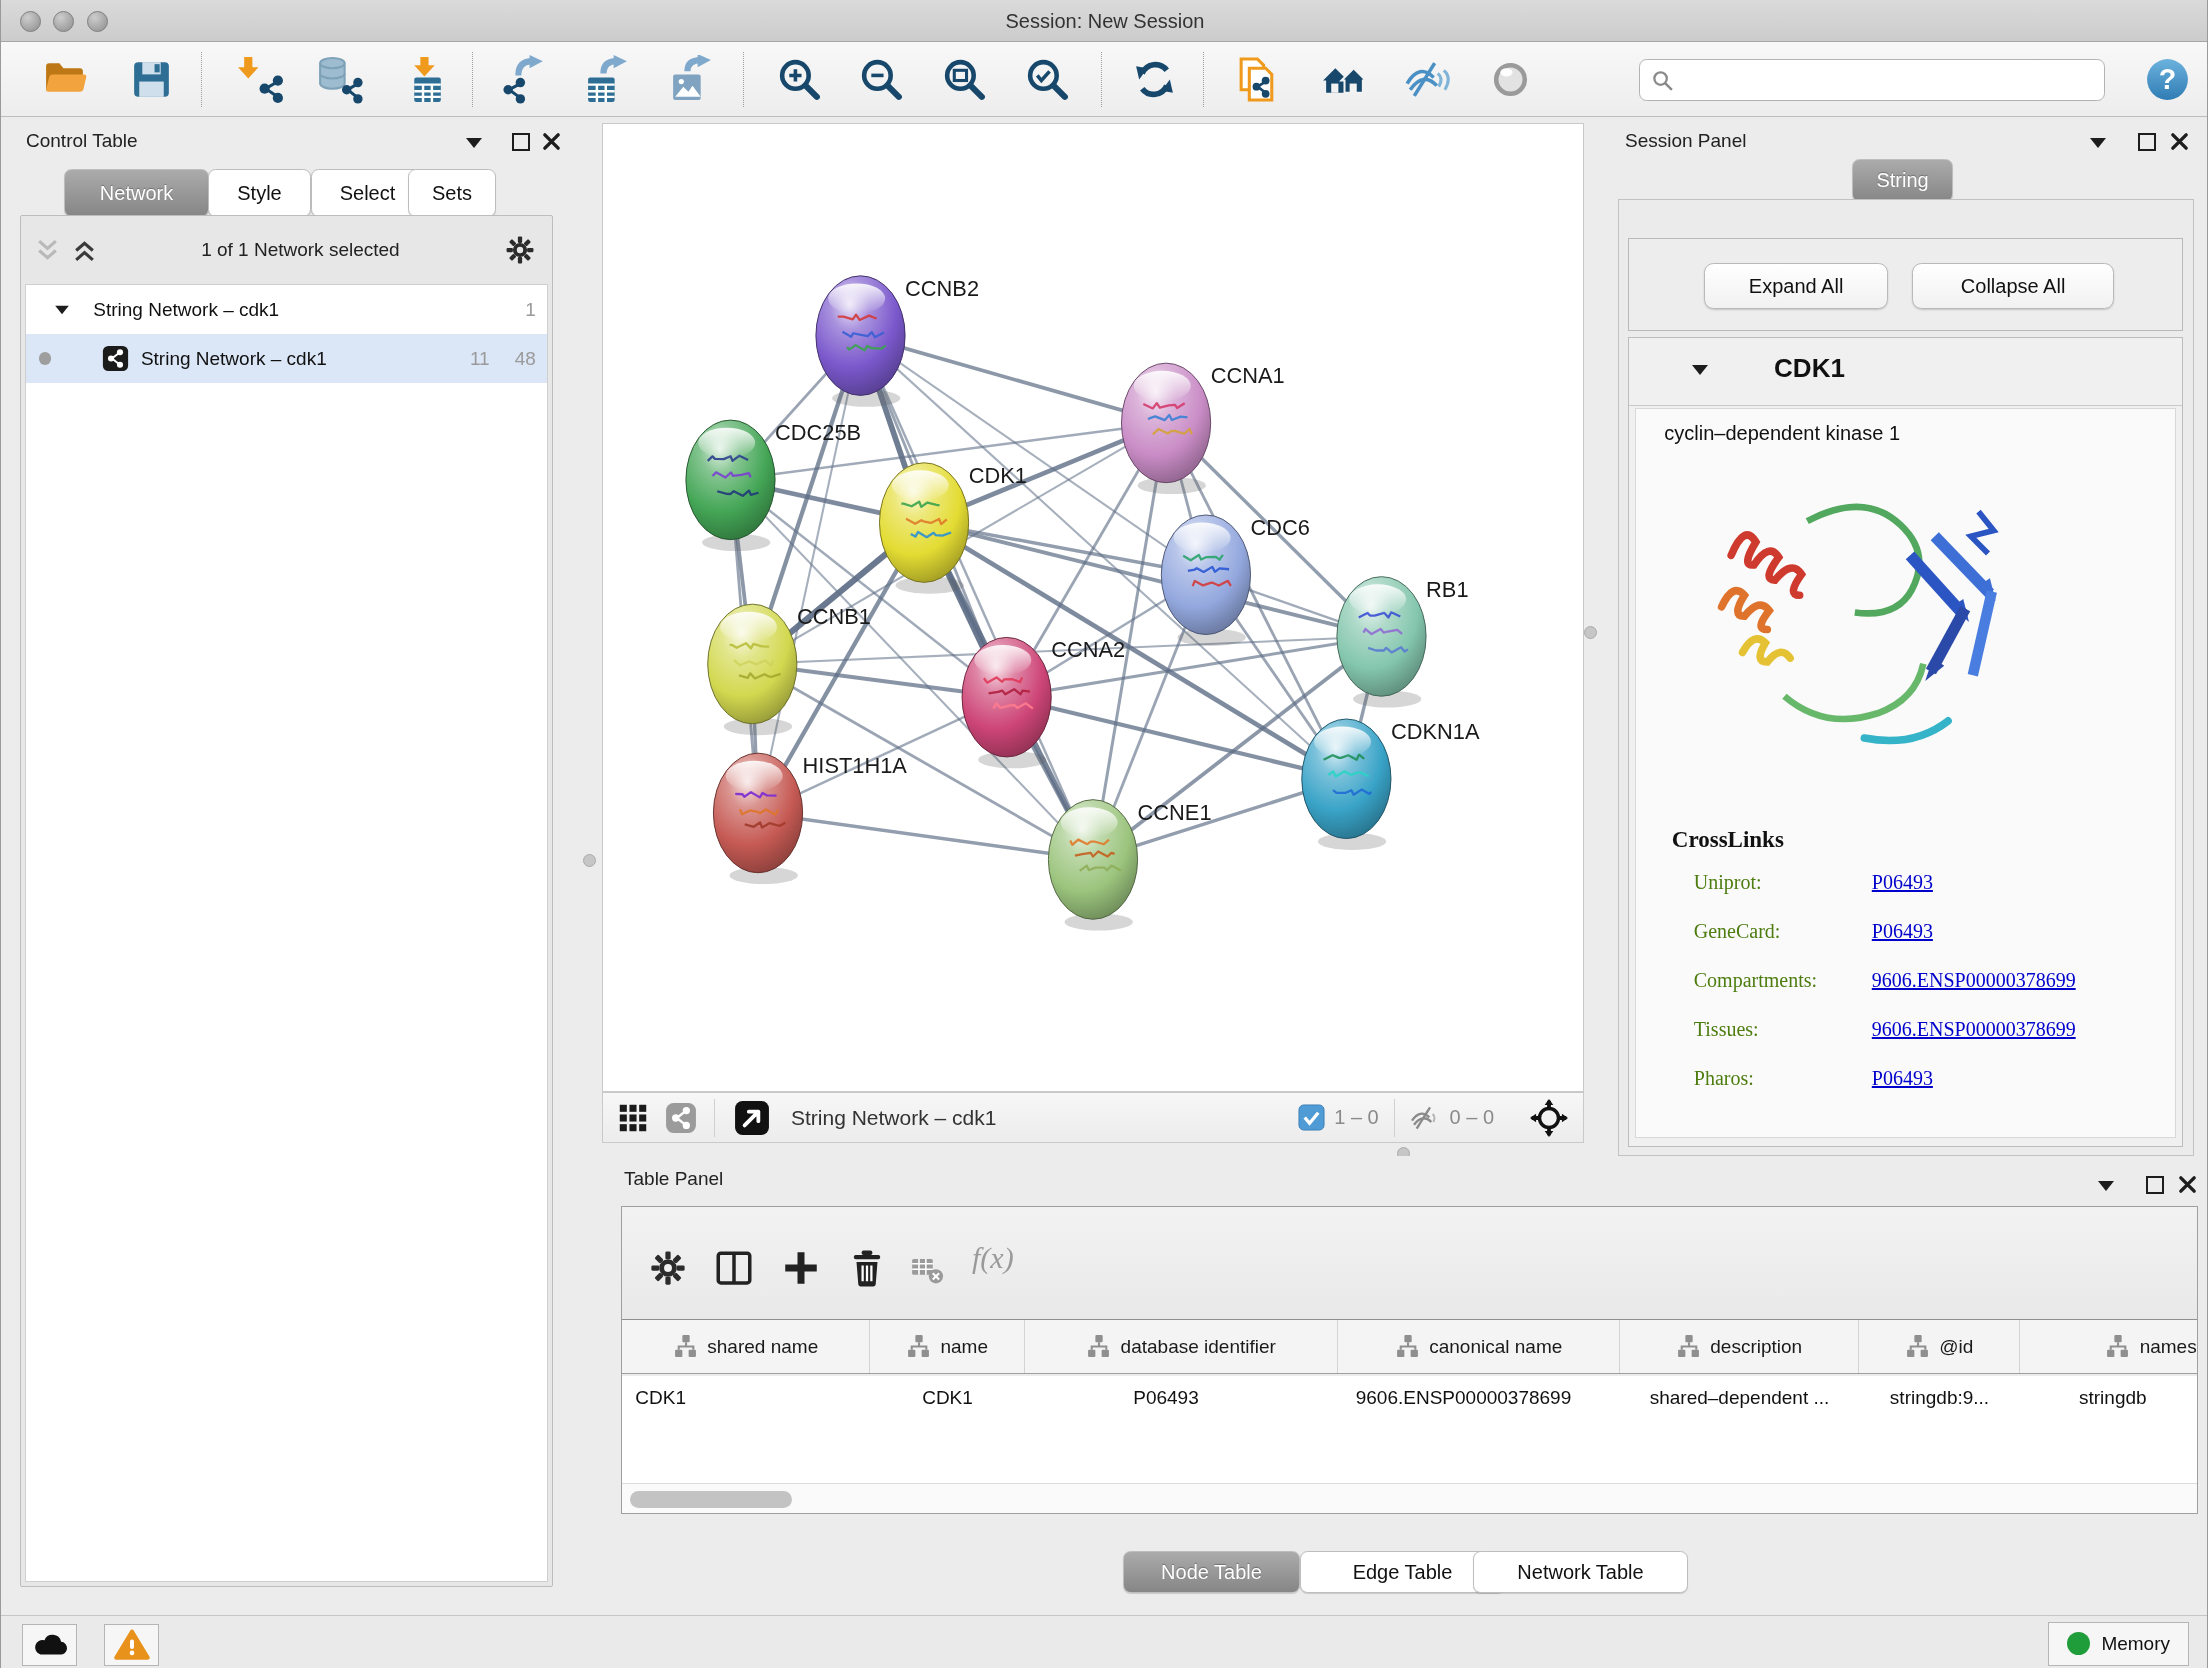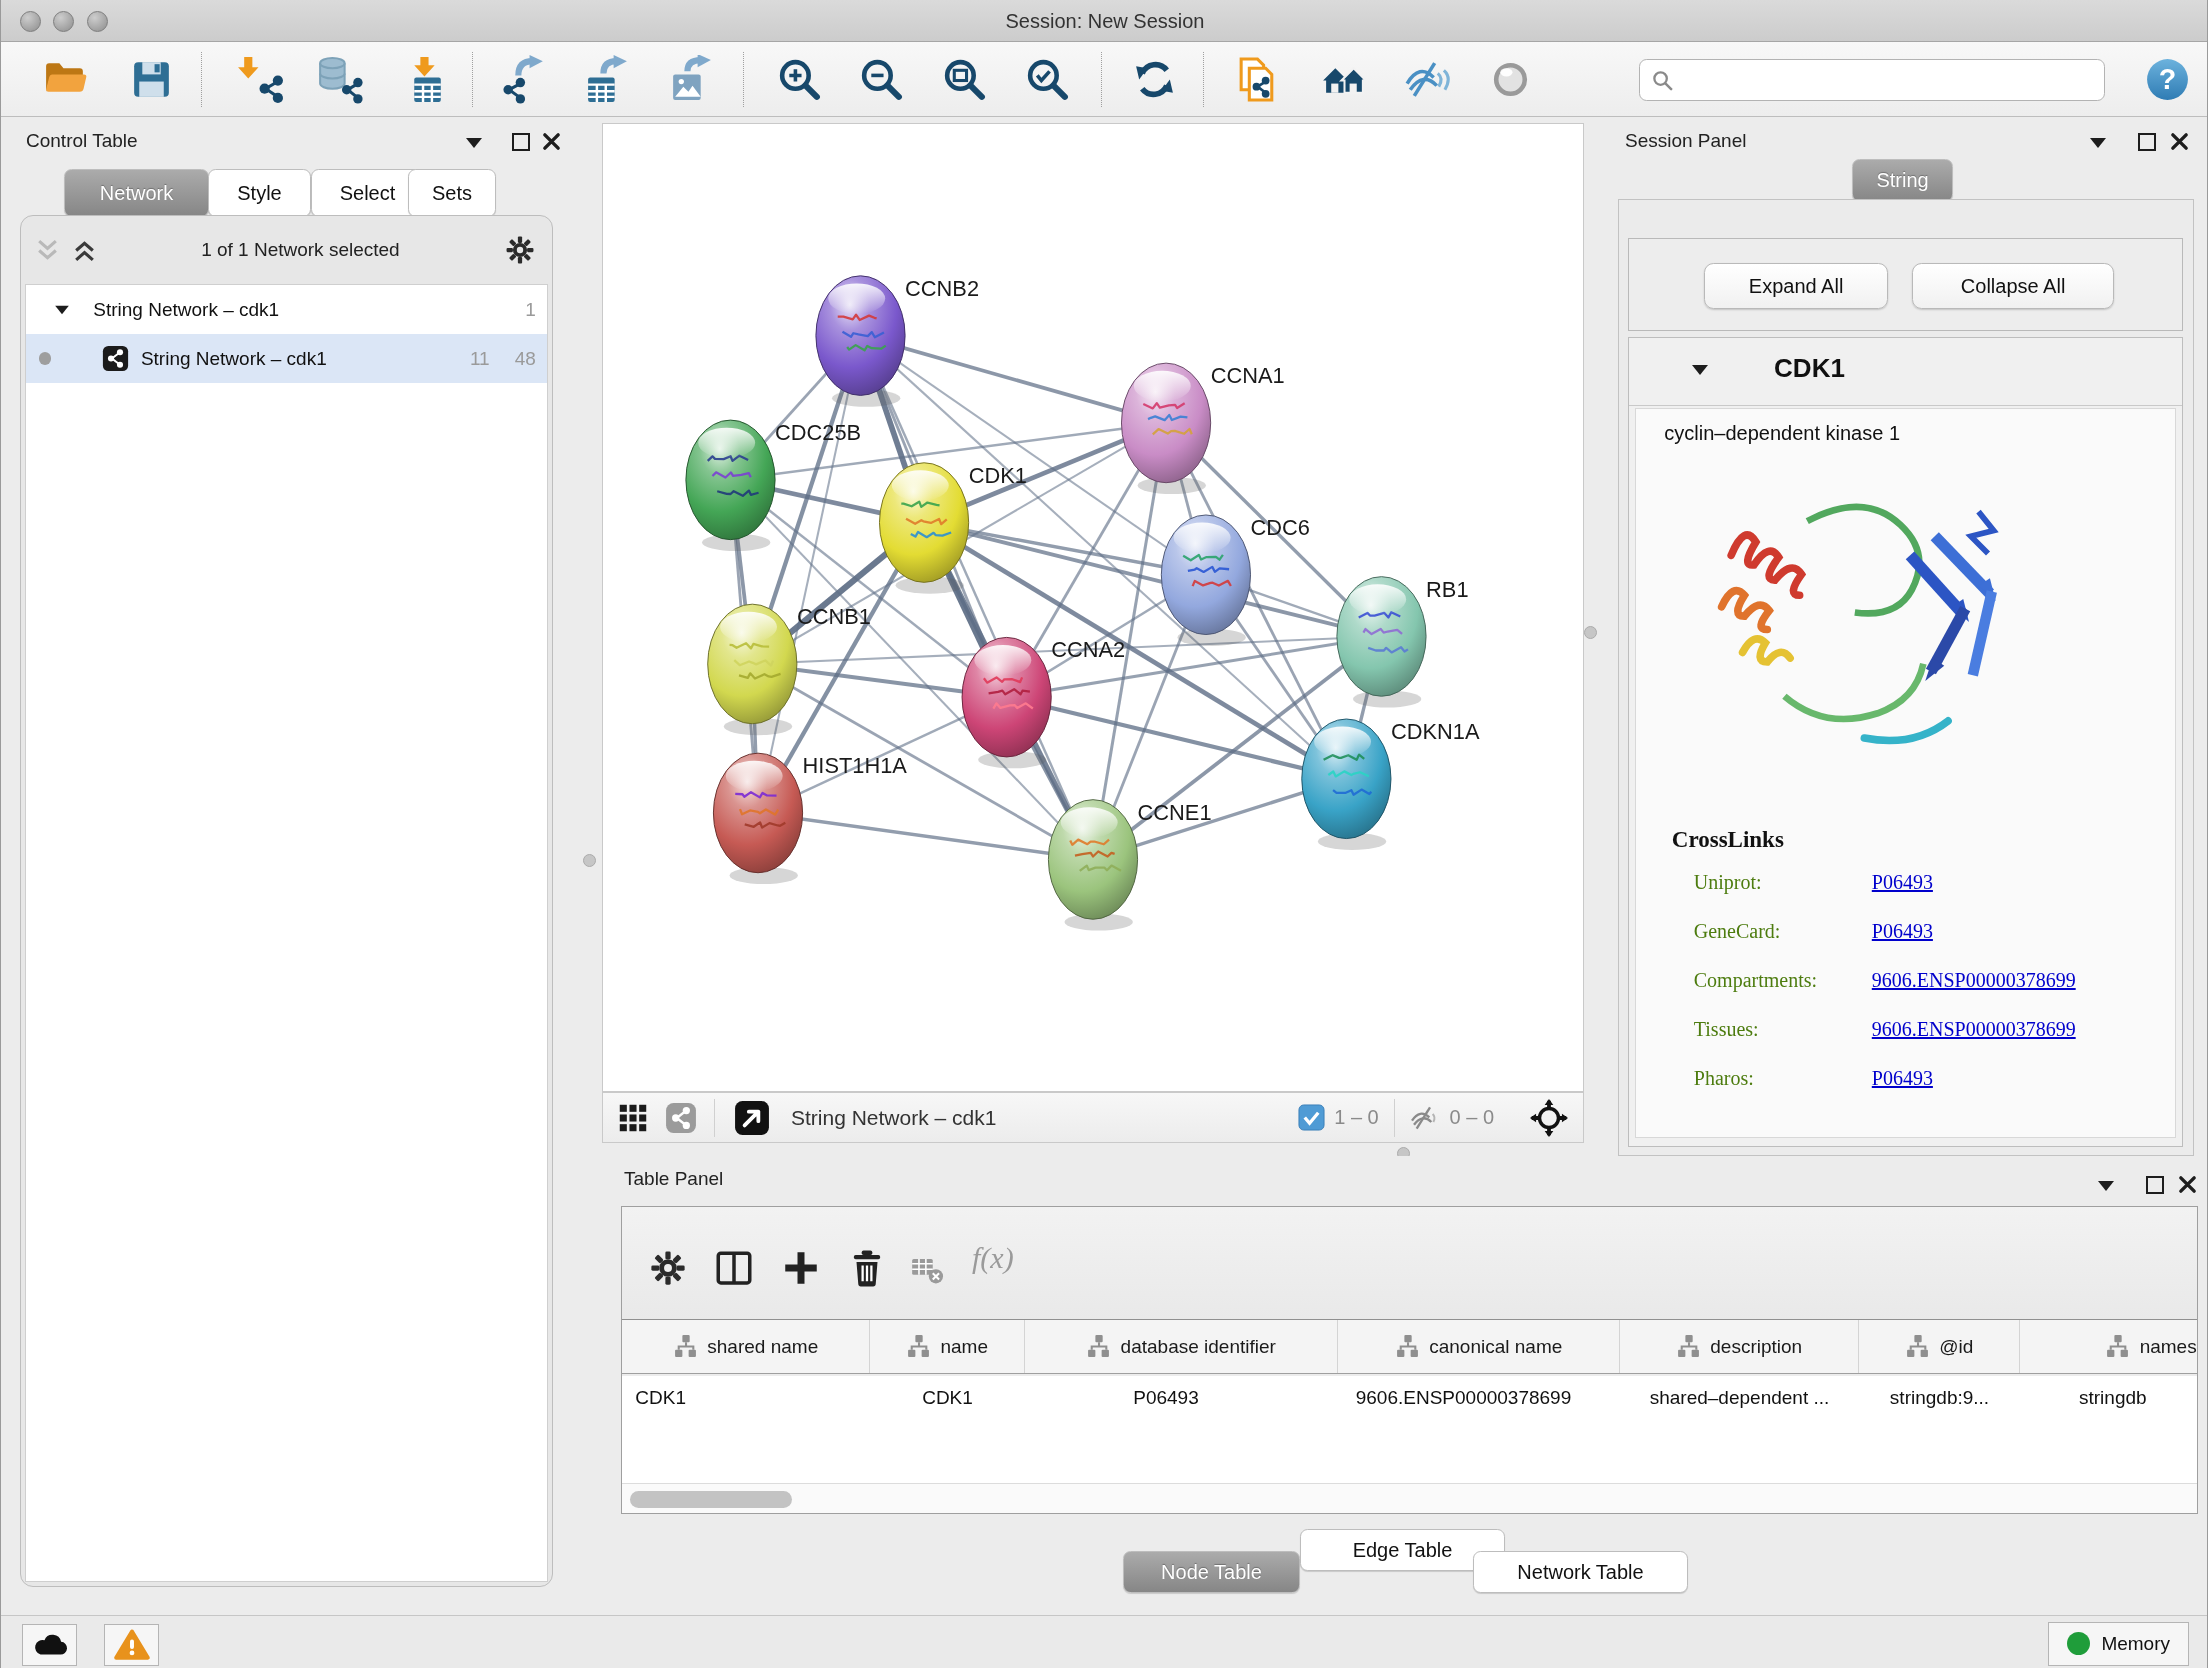--- a/index.html
+++ b/index.html
@@ -28,21 +28,21 @@
   .panel-title { font-size:19px; color:#222; }
   .caret-down { width:0; height:0; border-left:8.6px solid transparent; border-right:8.6px solid transparent; border-top:10.5px solid #1d1d1d; }
   .float-btn { width:18px; height:18px; border:2.4px solid #1d1d1d; background:transparent; }
   .tab { border:1px solid #bdbdbd; border-radius:7.6px 7.6px 7.6px 7.6px; background:#fff; color:#111;
     display:flex; align-items:center; justify-content:center; font-size:20px; box-shadow:0 1px 1px rgba(0,0,0,.15);}
   .tab.sel { background:linear-gradient(#ababab,#868686); color:#fff; text-shadow:0 -1px 1px rgba(0,0,0,.3); }
 
   
   #control-panel { position:absolute; left:0; top:117px; width:569px; height:1498px; background:#ececec; }
   #cp-box { position:absolute; left:19px; top:98px; width:533px; height:1372px; background:#e7e7e7;
-    border:1px solid #bdbdbd; border-radius:13px; }
+    border:1px solid #bdbdbd; border-radius:2px; }
   #cp-subbar { position:absolute; left:0; top:0; width:100%; height:68px; display:flex; align-items:center; }
   #cp-tree { position:absolute; left:3.8px; top:68px; right:3.8px; bottom:3.8px; background:#fff; border:1px solid #cfcfcf; }
   .tree-row { position:relative; height:49px; display:flex; align-items:center; font-size:19px; color:#111; }
   .tree-count { color:#9a9a9a; }
 
   
   #net-canvas { position:absolute; left:601px; top:123px; width:982px; height:969px; background:#fff; border:1px solid #c9c9c9; }
   #net-bar { position:absolute; left:601px; top:1092px; width:982px; height:51px;
     background:linear-gradient(#f7f7f7,#ececec); border:1px solid #c9c9c9; }
   .splitter-dot { position:absolute; width:13.3px; height:13.3px; border-radius:50%; background:#c6c6c6; border:1px solid #ababab; }
@@ -873,21 +873,21 @@
       </div>
     <div id="tp-white"></div>
     <div id="tp-scroll">
       <div id="tp-thumb"></div>
     </div>
   </div>
 
   <div class="abs tab sel" style="left:521px; top:395px; width:177px; height:42px">
     <span>Node Table</span>
   </div>
-  <div class="abs tab" style="left:698px; top:373px; width:205px; height:42px">
+  <div class="abs tab" style="left:698px; top:395px; width:205px; height:42px">
     <span>Edge Table</span>
   </div>
   <div class="abs tab" style="left:871px; top:395px; width:215px; height:42px">
     <span>Network Table</span>
   </div>
 </div>
 
 <div id="status-bar">
   <div class="sb-btn" style="left:21px">
     <svg viewBox="0 0 48 48" width="38" height="38">

